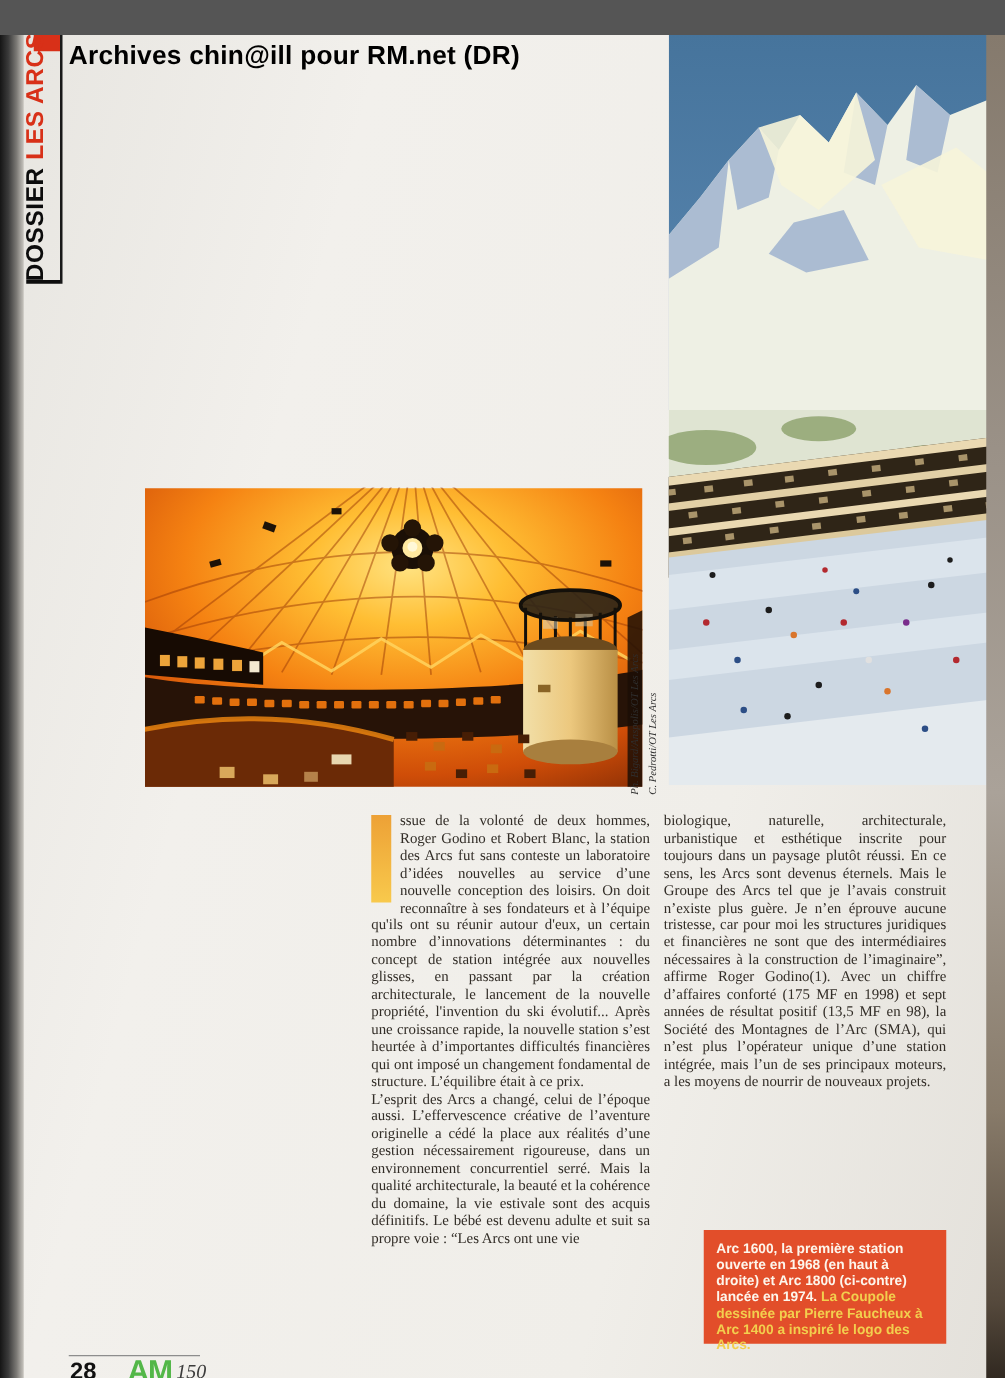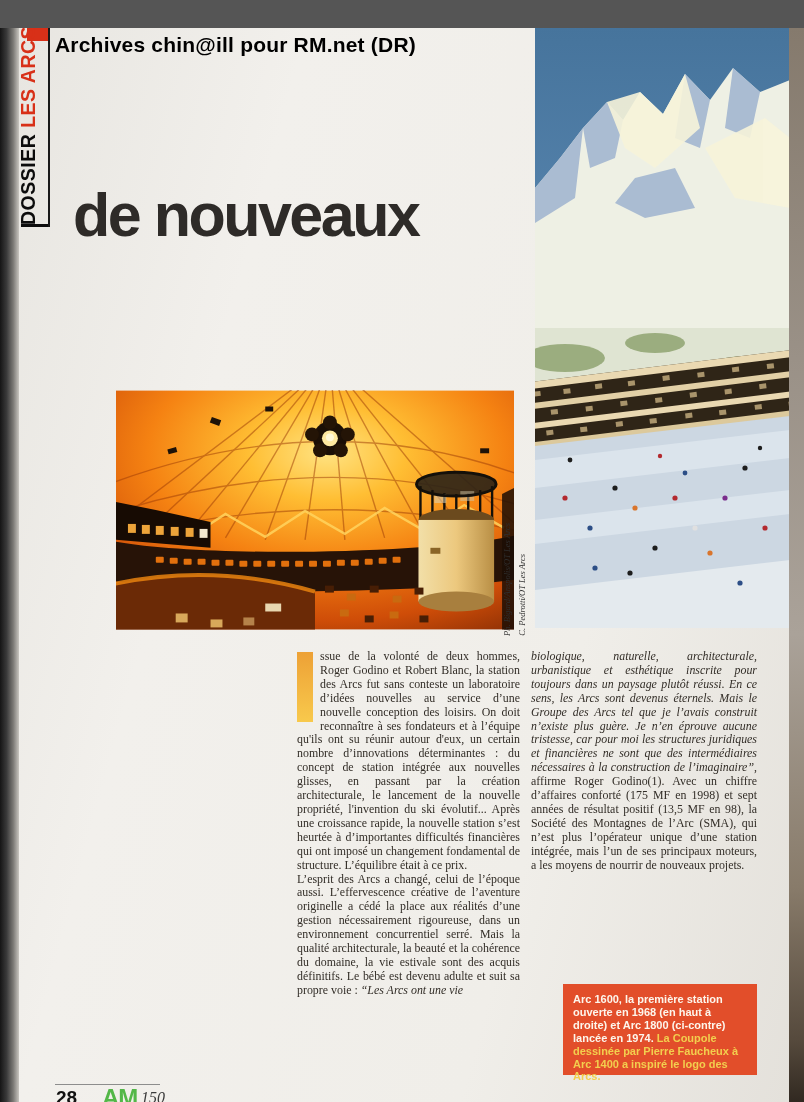--- a/index.html
+++ b/index.html
@@ -42,21 +42,21 @@
   .intro-par{position:absolute;left:48px;top:620px;width:240px;text-align:right;
     font-size:20.5px;line-height:33px;font-weight:bold;color:#3d3936;}
   
   .bodycol{position:absolute;top:622px;font-family:"Liberation Serif",serif;
     font-size:11.9px;line-height:13.9px;color:#322d27;text-align:justify;}
   .col1{left:297px;width:223px;}
   .col2{left:531px;width:226px;}
   .bodycol p{margin:0;}
   .drop-cap{float:left;width:16px;height:70px;margin:2px 7px 2px 0;
     background:linear-gradient(to bottom,#eda136,#f8c94c);}
-  .it{font-style:italic;}
+  .it{}
   
   .caption-box{position:absolute;left:563px;top:956px;width:194px;height:91px;
     background:#e24e2a;box-sizing:border-box;padding:9px 10px;
     font-size:11px;font-weight:bold;line-height:12.9px;}
   .caption-white{color:#fdf6ec;}
   .caption-yellow{color:#f2cf4e;}
   
   .footer-rule{position:absolute;left:55px;top:1056px;width:105px;height:1px;background:#8d8d8d;}
   .page-number{position:absolute;left:56px;top:1059px;font-size:19px;font-weight:bold;color:#111;text-align:right;}
   .magazine-logo{position:absolute;left:102px;top:1056px;font-size:24px;font-weight:bold;color:#53b748;letter-spacing:-1px;}
@@ -73,21 +73,20 @@
   <div class="bottom-bar"></div>
 
   <div class="header-credit">Archives chin@ill pour RM.net (DR)</div>
 
   <div class="dossier-red-square"></div>
   <div class="dossier-rule-v"></div>
   <div class="dossier-text"><span class="lbl">DOSSIER </span><span class="topic">LES ARCS</span></div>
   <div class="dossier-underline"></div>
 
   <div class="article-title">
-    <div>de nouveaux</div>
   </div>
 
   <svg class="dome-photo" viewBox="0 0 400 240" aria-hidden="true">
     <defs>
       <radialGradient id="dg" cx="0.53" cy="0.26" r="0.9">
         <stop offset="0" stop-color="#ffe382"></stop>
           <stop offset="0.22" stop-color="#ffbe33"></stop>
         <stop offset="0.5" stop-color="#f58212"></stop>
           <stop offset="0.78" stop-color="#cf4d08"></stop>
         <stop offset="1" stop-color="#872d05"></stop>

